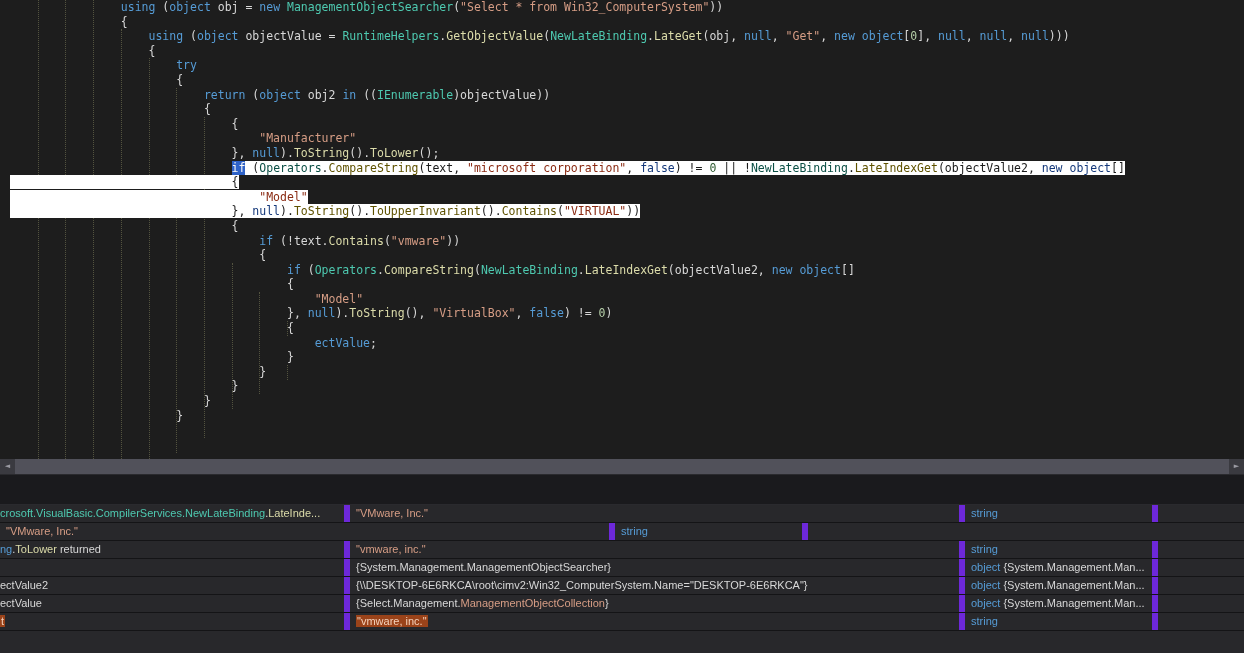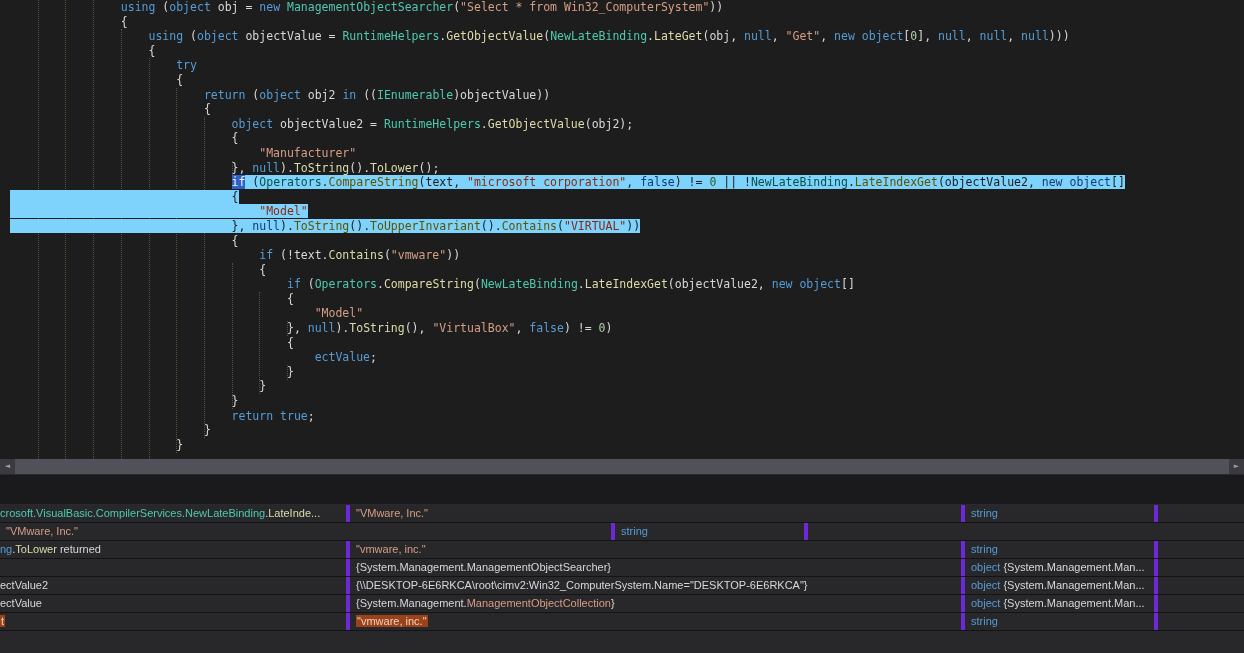--- a/index.html
+++ b/index.html
@@ -12,21 +12,21 @@
   .guide{position:absolute;width:0;border-left:1px dotted #53533f}
   .code{position:relative;z-index:1;padding-left:10px;font-size:11.5px;line-height:14.6px;color:#d8d8d8}
   .line{white-space:pre;height:14.6px}
   .c-k{color:#569cd6}
   .c-t{color:#4ec9b0}
   .c-m{color:#dcdcaa}
   .c-s{color:#d69d85}
   .c-n{color:#b5cea8}
   .c-p{color:#d8d8d8}
   .c-if{background:#2e62c8;color:#f7f7f7}
-  .hl{background:#7dd3fc}
+  .hl{background:#ffffff}
   .hl .c-p{color:#1b1b1b}
   .hl .c-k{color:#14387a}
   .hl .c-t{color:#0b4f45}
   .hl .c-m{color:#5f5200}
   .hl .c-s{color:#8a2a12}
   .hl .c-n{color:#2d5a30}
 
   
   .hscroll{height:15px;background:#3a3a40;display:flex;flex:none}
   .hs-arrow{width:15px;height:15px;background:#3a3a40;color:#9a9aa2;font-size:7px;line-height:15px;
@@ -40,21 +40,21 @@
   
   .locals{flex:1;display:flex;flex-direction:column;background:#28282b;font-family:"Liberation Sans",sans-serif;overflow:hidden}
   .lheader{display:flex;height:17px;background:#303035;color:#c8c8c8;font-size:11px;line-height:16px;flex:none;border-bottom:1px solid #3c3c41}
   .lh-cell{border-right:1px solid #46464c;padding-left:6px;overflow:hidden;white-space:pre}
   .lh-name{width:350px;flex:none;padding-left:0}
   .lh-value{width:615px;flex:none}
   .lh-type{width:193px;flex:none}
   .lh-fill{flex:1;border-right:none}
   .lrows{flex:1}
   .lrow{display:flex;height:18px;background:#28282b;border-bottom:1px solid #141416;font-size:11px;line-height:17px;color:#d8d8d8}
-  .lcell{overflow:hidden;white-space:pre;border-right:4px solid #6d28d9}
+  .lcell{overflow:hidden;white-space:pre;border-right:6px solid #6d28d9}
   .lcell.name{width:350px;flex:none}
   .lcell.value{width:615px;flex:none;padding-left:6px}
   .lcell.type{width:193px;flex:none;padding-left:6px}
   .lcell.fill{flex:1;border-right:none}
   .c-chg{background:#9a431a;color:#f5d3bd;padding:0 1px}
 </style>
 </head>
 <body>
 
 <div class="screen">
@@ -76,41 +76,39 @@
       </div>
     <div class="code">
         <div class="line">                <span class="c-k">using</span><span class="c-p"> (</span><span class="c-k">object</span><span class="c-p"> obj = </span><span class="c-k">new</span><span class="c-p"> </span><span class="c-t">ManagementObjectSearcher</span><span class="c-p">(</span><span class="c-s">"Select * from Win32_ComputerSystem"</span><span class="c-p">))</span></div>
         <div class="line">                <span class="c-p">{</span></div>
         <div class="line">                    <span class="c-k">using</span><span class="c-p"> (</span><span class="c-k">object</span><span class="c-p"> objectValue = </span><span class="c-t">RuntimeHelpers</span><span class="c-p">.</span><span class="c-m">GetObjectValue</span><span class="c-p">(</span><span class="c-t">NewLateBinding</span><span class="c-p">.</span><span class="c-m">LateGet</span><span class="c-p">(obj, </span><span class="c-k">null</span><span class="c-p">, </span><span class="c-s">"Get"</span><span class="c-p">, </span><span class="c-k">new</span><span class="c-p"> </span><span class="c-k">object</span><span class="c-p">[</span><span class="c-n">0</span><span class="c-p">], </span><span class="c-k">null</span><span class="c-p">, </span><span class="c-k">null</span><span class="c-p">, </span><span class="c-k">null</span><span class="c-p">)))</span></div>
         <div class="line">                    <span class="c-p">{</span></div>
         <div class="line">                        <span class="c-k">try</span></div>
         <div class="line">                        <span class="c-p">{</span></div>
         <div class="line">                            <span class="c-k">return</span><span class="c-p"> (</span><span class="c-k">object</span><span class="c-p"> obj2 </span><span class="c-k">in</span><span class="c-p"> ((</span><span class="c-t">IEnumerable</span><span class="c-p">)objectValue))</span></div>
         <div class="line">                            <span class="c-p">{</span></div>
-        <div class="line">                                <span class="c-k">object</span><span class="c-p"> objectValue2 = </span><span class="c-t">RuntimeHelpers</span><span class="c-p">.</span><span class="c-m">GetObjectValue</span><span class="c-p">(obj2);</span></div>
         <div class="line">                                <span class="c-p">{</span></div>
         <div class="line">                                    <span class="c-s">"Manufacturer"</span></div>
         <div class="line">                                <span class="c-p">}, </span><span class="c-k">null</span><span class="c-p">).</span><span class="c-m">ToString</span><span class="c-p">().</span><span class="c-m">ToLower</span><span class="c-p">();</span></div>
         <div class="line">                                <span class="hl"><span class="c-if">if</span><span class="c-p"> (</span><span class="c-t">Operators</span><span class="c-p">.</span><span class="c-m">CompareString</span><span class="c-p">(text, </span><span class="c-s">"microsoft corporation"</span><span class="c-p">, </span><span class="c-k">false</span><span class="c-p">) != </span><span class="c-n">0</span><span class="c-p"> || !</span><span class="c-t">NewLateBinding</span><span class="c-p">.</span><span class="c-m">LateIndexGet</span><span class="c-p">(objectValue2, </span><span class="c-k">new</span><span class="c-p"> </span><span class="c-k">object</span><span class="c-p">[]</span></span></div>
         <div class="line"><span class="hl">                                <span class="c-p">{</span></span></div>
         <div class="line"><span class="hl">                                    <span class="c-s">"Model"</span></span></div>
         <div class="line"><span class="hl">                                <span class="c-p">}, </span><span class="c-k">null</span><span class="c-p">).</span><span class="c-m">ToString</span><span class="c-p">().</span><span class="c-m">ToUpperInvariant</span><span class="c-p">().</span><span class="c-m">Contains</span><span class="c-p">(</span><span class="c-s">"VIRTUAL"</span><span class="c-p">))</span></span></div>
         <div class="line">                                <span class="c-p">{</span></div>
         <div class="line">                                    <span class="c-k">if</span><span class="c-p"> (!text.</span><span class="c-m">Contains</span><span class="c-p">(</span><span class="c-s">"vmware"</span><span class="c-p">))</span></div>
         <div class="line">                                    <span class="c-p">{</span></div>
         <div class="line">                                        <span class="c-k">if</span><span class="c-p"> (</span><span class="c-t">Operators</span><span class="c-p">.</span><span class="c-m">CompareString</span><span class="c-p">(</span><span class="c-t">NewLateBinding</span><span class="c-p">.</span><span class="c-m">LateIndexGet</span><span class="c-p">(objectValue2, </span><span class="c-k">new</span><span class="c-p"> </span><span class="c-k">object</span><span class="c-p">[]</span></div>
         <div class="line">                                        <span class="c-p">{</span></div>
         <div class="line">                                            <span class="c-s">"Model"</span></div>
         <div class="line">                                        <span class="c-p">}, </span><span class="c-k">null</span><span class="c-p">).</span><span class="c-m">ToString</span><span class="c-p">(), </span><span class="c-s">"VirtualBox"</span><span class="c-p">, </span><span class="c-k">false</span><span class="c-p">) != </span><span class="c-n">0</span><span class="c-p">)</span></div>
         <div class="line">                                        <span class="c-p">{</span></div>
         <div class="line">                                            <span class="c-k">ectValue</span><span class="c-p">;</span></div>
         <div class="line">                                        <span class="c-p">}</span></div>
         <div class="line">                                    <span class="c-p">}</span></div>
         <div class="line">                                <span class="c-p">}</span></div>
-        <div class="line">                                <span class="c-k">return</span><span class="c-p"> </span><span class="c-k">true</span><span class="c-p">;</span></div>
         <div class="line">                            <span class="c-p">}</span></div>
         <div class="line">                        <span class="c-p">}</span></div>
       </div>
   </div>
 
   <div class="hscroll">
     <div class="hs-arrow">◄</div>
     <div class="hs-track">
       <div class="hs-thumb"></div>
     </div>
@@ -145,21 +143,21 @@
           <div class="lcell fill"></div>
         </div>
         <div class="lrow">
           <div class="lcell name"><span class="c-p">ectValue2</span></div>
           <div class="lcell value"><span class="c-p">{\\DESKTOP-6E6RKCA\root\cimv2:Win32_ComputerSystem.Name="DESKTOP-6E6RKCA"}</span></div>
           <div class="lcell type"><span class="c-k">object</span><span class="c-p"> {System.Management.Man...</span></div>
           <div class="lcell fill"></div>
         </div>
         <div class="lrow">
           <div class="lcell name"><span class="c-p">ectValue</span></div>
-          <div class="lcell value"><span class="c-p">{System.Management.</span><span class="c-s">ManagementObjectCollection</span><span class="c-p">}</span></div>
+          <div class="lcell value"><span class="c-p">{Select.Management.</span><span class="c-s">ManagementObjectCollection</span><span class="c-p">}</span></div>
           <div class="lcell type"><span class="c-k">object</span><span class="c-p"> {System.Management.Man...</span></div>
           <div class="lcell fill"></div>
         </div>
         <div class="lrow">
           <div class="lcell name"><span class="c-chg">t</span></div>
           <div class="lcell value"><span class="c-chg">"vmware, inc."</span></div>
           <div class="lcell type"><span class="c-k">string</span></div>
           <div class="lcell fill"></div>
         </div>
       </div>

